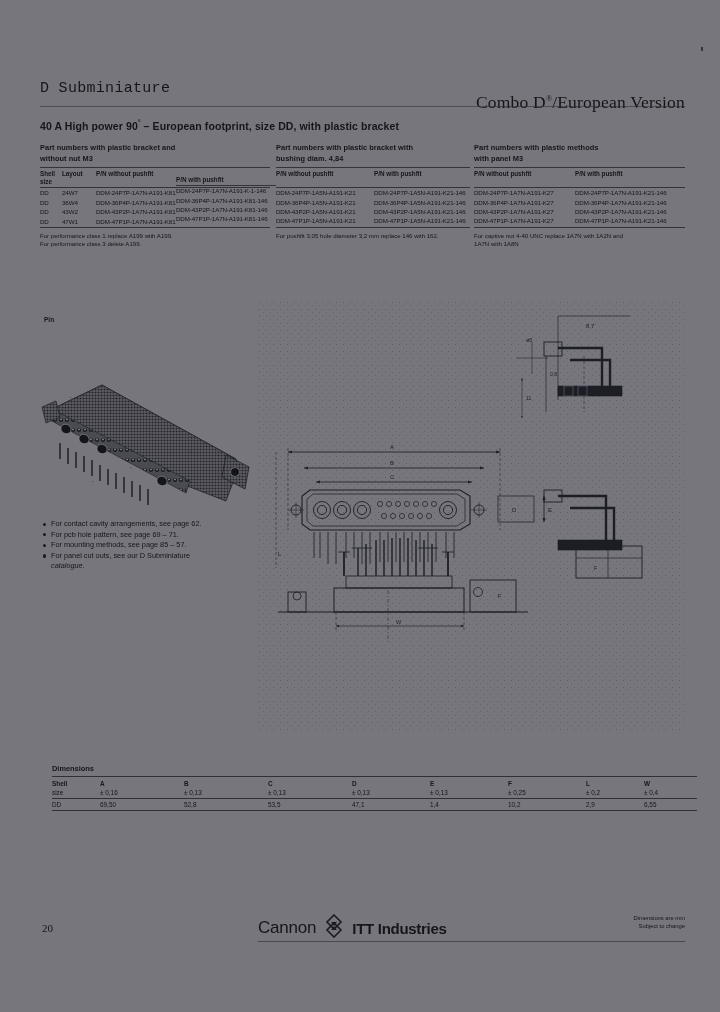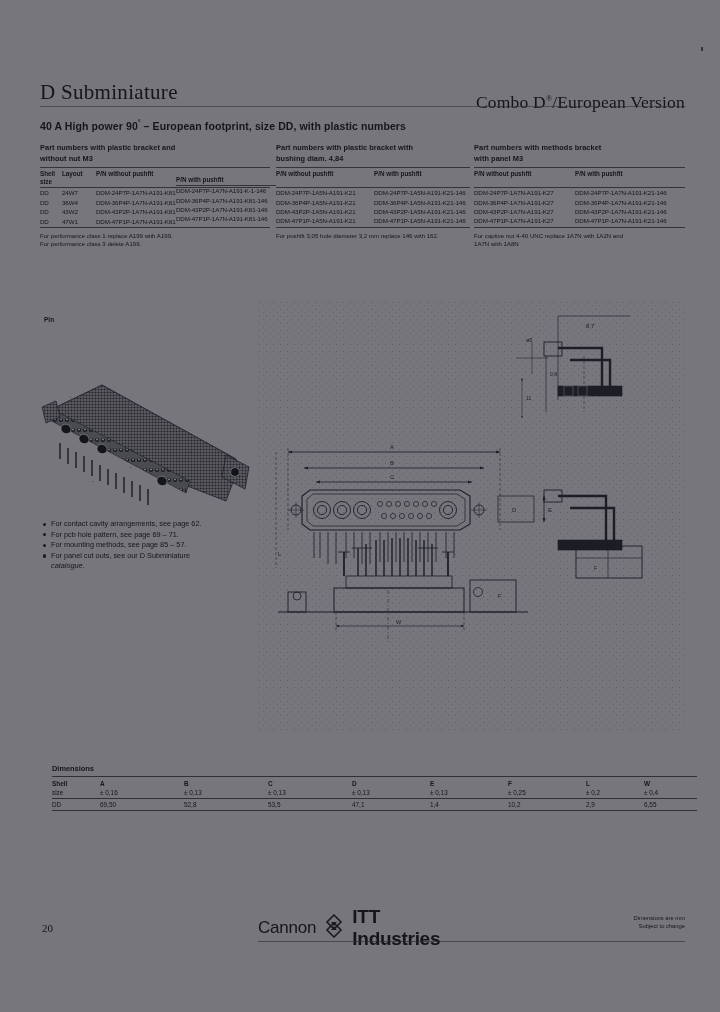--- a/index.html
+++ b/index.html
@@ -8,21 +8,21 @@
     background:#76767c;
     font-family:"Liberation Sans",sans-serif;
     color:#15151a;
     overflow:hidden;
     position:relative;
   }
   .page{position:absolute;left:0;top:0;width:720px;height:1012px;}
 
   
   .hdr{position:absolute;left:40px;top:80px;width:645px;height:24px;}
-  .hdr-l{position:absolute;left:0;top:0;font-family:Liberation Serif, serif;font-size:21px;letter-spacing:.3px;}
+  .hdr-l{position:absolute;left:0;top:0;font-family:Liberation Mono, monospace;font-size:15px;letter-spacing:.3px;}
   .hdr-r{position:absolute;right:0;top:12px;font-family:"Liberation Serif",serif;font-size:17.5px;letter-spacing:.2px;white-space:nowrap;}
   .hdr-r sup{font-size:8px;vertical-align:super;}
   .hdr-rule{position:absolute;left:40px;top:106px;width:645px;height:1px;background:#2a2a30;opacity:.55;}
 
   .subtitle{position:absolute;left:40px;top:119px;font-size:10.5px;font-weight:bold;letter-spacing:.1px;}
   .subtitle sup{font-size:6.5px;vertical-align:super;}
 
   
   .pn-block{position:absolute;font-size:6.4px;}
   .pn-title{font-weight:bold;font-size:7.4px;line-height:10.5px;letter-spacing:.05px;}
@@ -66,39 +66,39 @@
   .dim-c4{width:78px;}
   .dim-c5{width:78px;}
   .dim-c6{width:78px;}
   .dim-c7{width:58px;}
   .dim-c8{width:55px;}
 
   
   .pageno{position:absolute;left:42px;top:922px;font-family:"Liberation Serif",serif;font-size:11px;}
   .foot-logo{position:absolute;left:258px;top:916px;width:195px;height:24px;display:flex;align-items:center;gap:5px;}
   .foot-cannon{font-size:17px;letter-spacing:-.2px;}
-  .foot-itt{font-size:19px;font-weight:bold;letter-spacing:-.3px;}
+  .foot-itt{font-size:15px;font-weight:bold;letter-spacing:-.3px;}
   .foot-rule{position:absolute;left:258px;top:941px;width:427px;height:1px;background:#2a2a30;opacity:.6;}
   .foot-right{position:absolute;right:35px;top:914px;text-align:right;font-size:5.8px;line-height:8px;}
   .dot{position:absolute;right:17px;top:47px;width:2px;height:4px;background:#33333a;}
 </style>
 </head>
 <body>
 
 <div class="page">
 
   <div class="dot"></div>
 
   <div class="hdr">
     <div class="hdr-l">D Subminiature</div>
     <div class="hdr-r"><span>Combo D</span><sup>®</sup><span>/European Version</span></div>
   </div>
   <div class="hdr-rule"></div>
 
-  <div class="subtitle"><span>40 A High power 90</span><sup>°</sup><span> – European footprint, size DD, with plastic numbers</span></div>
+  <div class="subtitle"><span>40 A High power 90</span><sup>°</sup><span> – European footprint, size DD, with plastic bracket</span></div>
 
   <div class="pn-block grp1">
     <div class="pn-title">
       <div>Part numbers with plastic bracket and</div>
       <div>without nut M3</div>
     </div>
     <div class="pn-rule" style="margin-top:3px;"></div>
     <div class="cols pn-hdr" style="padding-top:2px;">
       <div class="c-shell">
         <div>Shell</div>
@@ -176,21 +176,21 @@
       </div>
     </div>
     <div class="pn-rule" style="margin-top:1px;"></div>
     <div class="pn-note" style="margin-top:4px;">
       <div>For pushfit 3,05 hole diameter 3,2 mm replace 146 with 162.</div>
     </div>
   </div>
 
   <div class="pn-block grp3">
     <div class="pn-title">
-      <div>Part numbers with methods bracket</div>
+      <div>Part numbers with plastic methods</div>
       <div>with panel M3</div>
     </div>
     <div class="pn-rule" style="margin-top:3px;"></div>
     <div class="cols pn-hdr" style="padding-top:2px;">
       <div style="width:101px;">P/N without pushfit</div>
       <div style="flex:1;">P/N with pushfit</div>
     </div>
     <div class="pn-rule" style="margin-top:9px;"></div>
     <div>
       <div class="cols pn-row">

